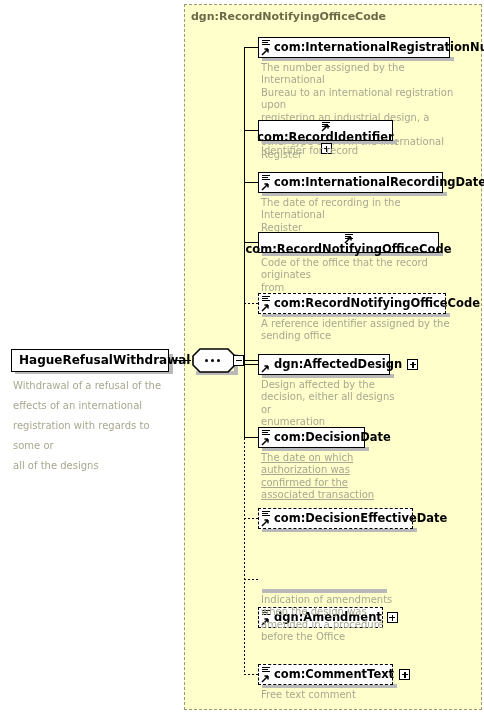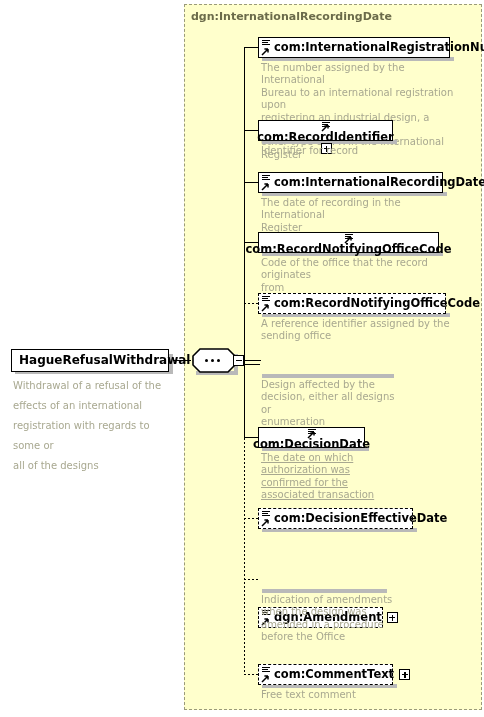--- a/index.html
+++ b/index.html
@@ -161,21 +161,21 @@
     content:"";position:absolute;left:1.5px;top:3.8px;
     width:6px;height:1.4px;background:#000;
   }
 </style>
 </head>
 <body>
 
 <div id="canvas">
 
   <div class="type-container" style="left:184px;top:4px;width:298px;height:706px;"></div>
-  <div class="type-label" style="left:191px;top:10px;">dgn:InternationalRecordingDate</div>
+  <div class="type-label" style="left:191px;top:10px;">dgn:RecordNotifyingOfficeCode</div>
 
   <div class="node-shadow" style="left:15px;top:369px;width:158px;height:5px;"></div>
   <div class="node-shadow" style="left:168px;top:354px;width:5px;height:20px;"></div>
 
   <div class="node root" style="left:11px;top:349px;width:158px;">
     <span class="node-label">HagueRefusalWithdrawal</span>
     <span class="pm"></span>
   </div>
 
   <div class="anno root-anno" style="left:13px;top:376px;width:160px;">Withdrawal of a refusal of the
@@ -299,26 +299,36 @@
         <path d="M1 8 L7 2 M7 2 L3.4 2 M7 2 L7 5.6" stroke="#000" stroke-width="1.5" fill="none"></path>
       </svg>
     </span>
     <span class="node-label">com:RecordNotifyingOfficeCode</span>
     <span class="pm plus"></span>
   </div>
   <div class="anno" style="left:261px;top:318px;width:202px;">A reference identifier assigned by the
 sending office</div>
 
   <div class="node-shadow" style="left:262px;top:374px;width:132px;height:4px;"></div>
+  <div class="node" style="left:258px;top:354px;width:132px;">
+    <span class="ico arrow-only">
+
+      <svg class="arr" viewBox="0 0 9 9">
+        <path d="M1 8 L7 2 M7 2 L3.4 2 M7 2 L7 5.6" stroke="#000" stroke-width="1.5" fill="none"></path>
+      </svg>
+    </span>
+    <span class="node-label">dgn:AffectedDesign</span>
+    <span class="pm plus"></span>
+  </div>
   <div class="anno" style="left:261px;top:379px;width:140px;">Design affected by the
 decision, either all designs or
 enumeration</div>
 
   <div class="node-shadow" style="left:262px;top:447px;width:107px;height:4px;"></div>
-  <div class="node" style="left:258px;top:427px;width:107px;flex-direction:column;">
+  <div class="node" style="left:258px;top:427px;width:107px;">
     <span class="ico">
       <span class="lines">
           <i></i>
           <i></i>
           <i></i>
         </span>
       <svg class="arr" viewBox="0 0 9 9">
         <path d="M1 8 L7 2 M7 2 L3.4 2 M7 2 L7 5.6" stroke="#000" stroke-width="1.5" fill="none"></path>
       </svg>
     </span>

